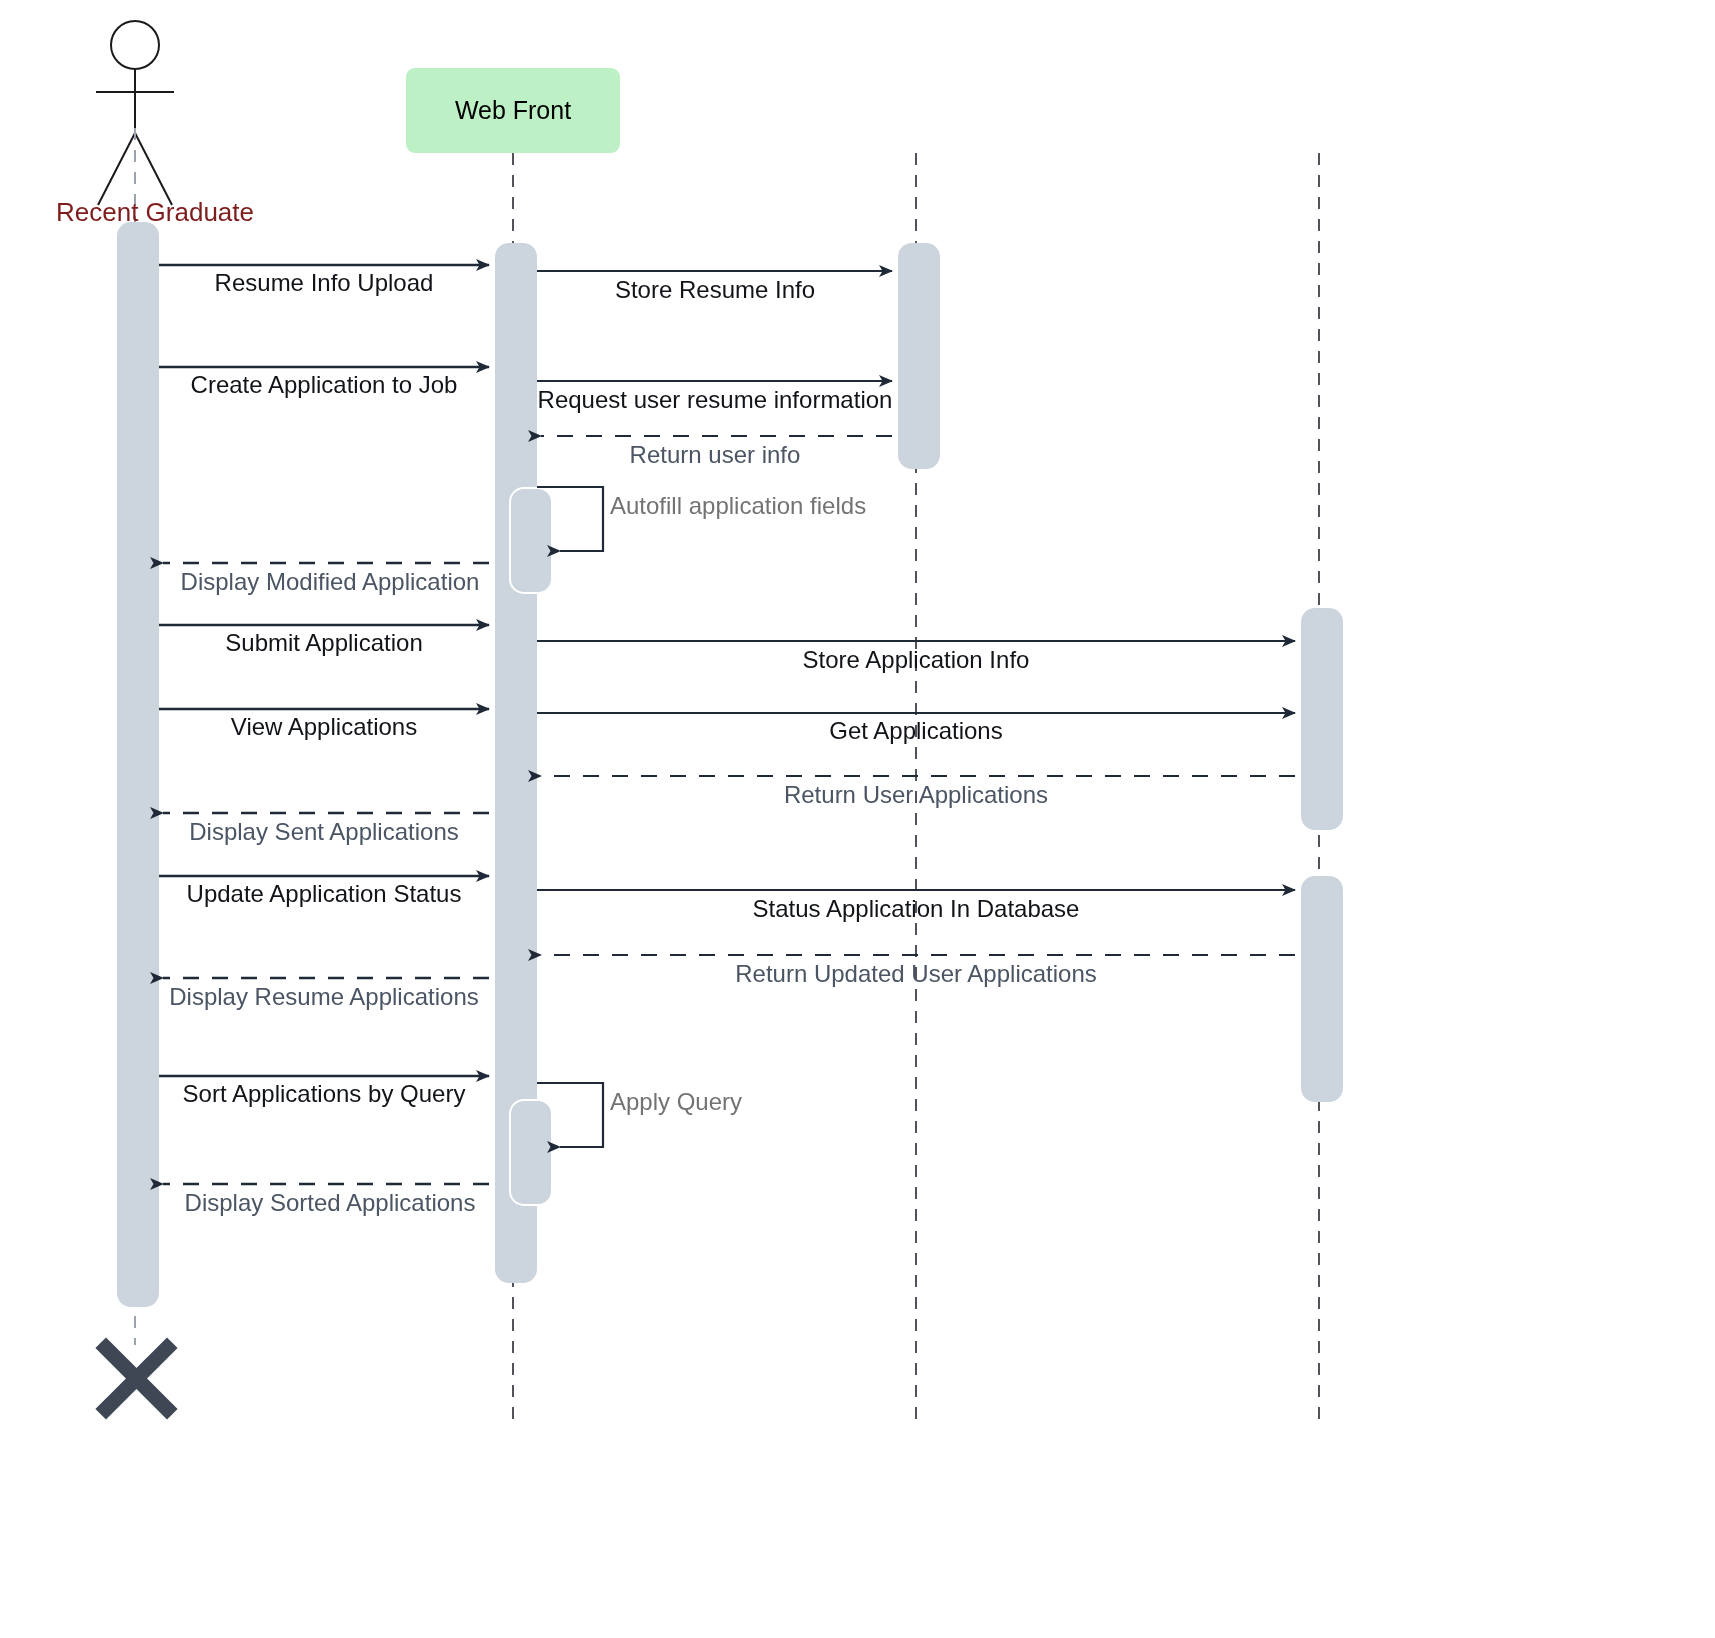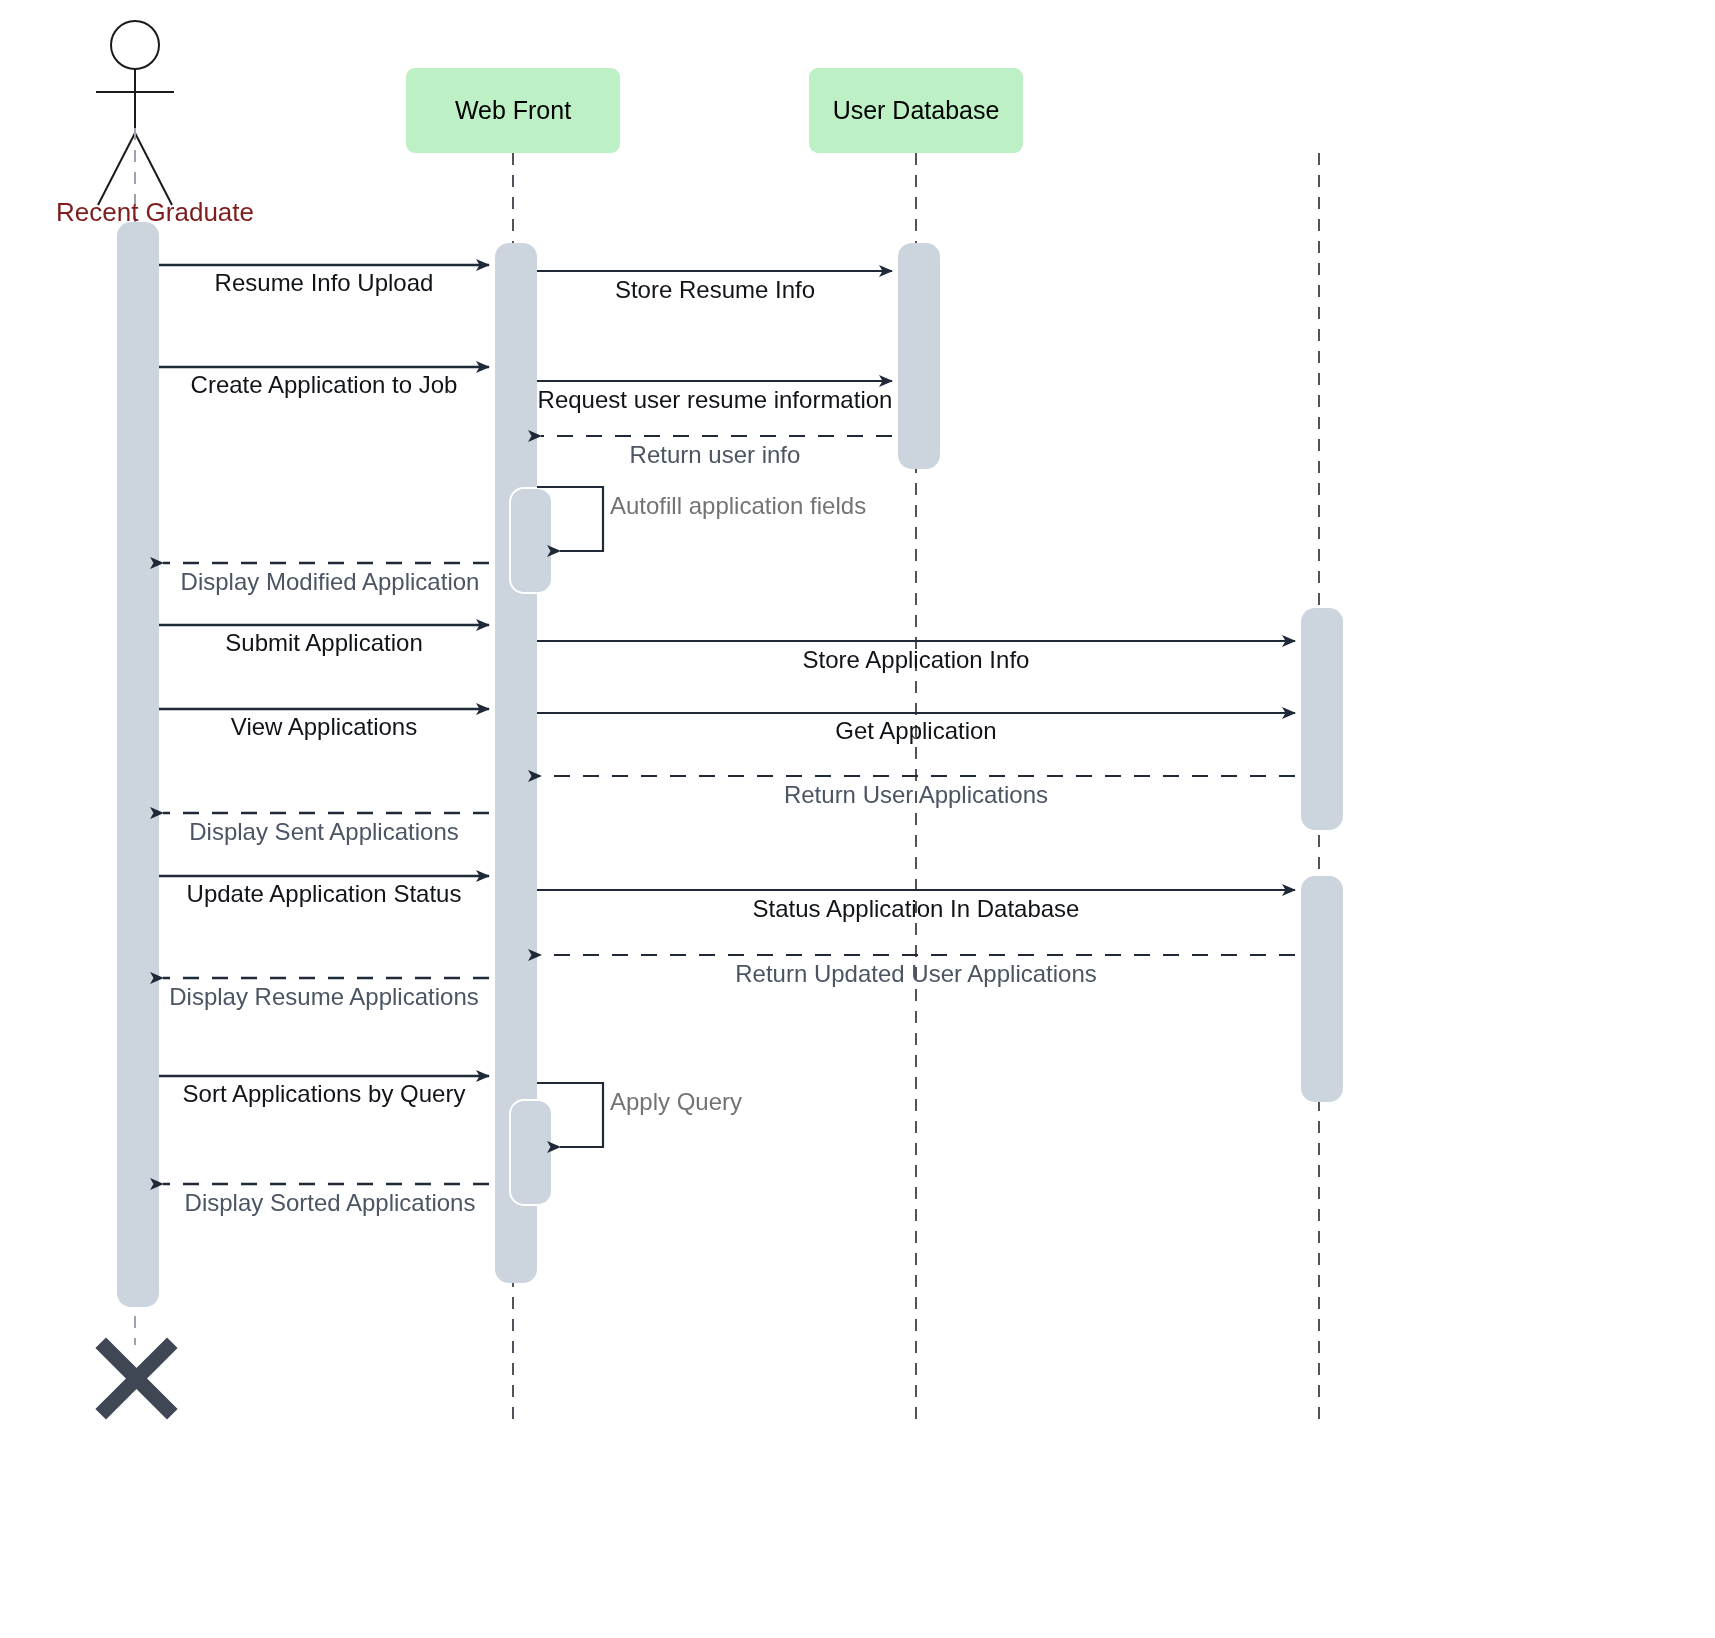--- a/index.html
+++ b/index.html
@@ -127,37 +127,34 @@
 
     <g>
       <line x1="106" y1="1348" x2="167" y2="1409" stroke="#3f4654" stroke-width="15" stroke-linecap="square"></line>
       <line x1="167" y1="1348" x2="106" y2="1409" stroke="#3f4654" stroke-width="15" stroke-linecap="square"></line>
     </g>
   </svg>
 
   <div class="lifeline-header" style="left:406px; top:68px; width:214px; height:85px;">
     <span>Web Front</span>
   </div>
-  <div class="lifeline-header" style="left:809px; top:68px; width:214px; height:85px;">
-    <span>User Database</span>
-  </div>
 
   <div class="actor-label" style="left:56px; top:197px;">Recent Graduate</div>
 
   <div class="msg-label call" style="left:324px;  top:269px;">Resume Info Upload</div>
   <div class="msg-label call" style="left:715px;  top:276px;">Store Resume Info</div>
   <div class="msg-label call" style="left:324px;  top:371px;">Create Application to Job</div>
   <div class="msg-label call" style="left:715px;  top:386px;">Request user resume information</div>
   <div class="msg-label ret" style="left:715px;  top:441px;">Return user info</div>
   <div class="msg-label selfmsg" style="left:610px; top:492px;">Autofill application fields</div>
   <div class="msg-label ret" style="left:330px;  top:568px;">Display Modified Application</div>
   <div class="msg-label call" style="left:324px;  top:629px;">Submit Application</div>
   <div class="msg-label call" style="left:916px;  top:646px;">Store Application Info</div>
   <div class="msg-label call" style="left:324px;  top:713px;">View Applications</div>
-  <div class="msg-label call" style="left:916px;  top:717px;">Get Application</div>
+  <div class="msg-label call" style="left:916px;  top:717px;">Get Applications</div>
   <div class="msg-label ret" style="left:916px;  top:781px;">Return User Applications</div>
   <div class="msg-label ret" style="left:324px;  top:818px;">Display Sent Applications</div>
   <div class="msg-label call" style="left:324px;  top:880px;">Update Application Status</div>
   <div class="msg-label call" style="left:916px;  top:895px;">Status Application In Database</div>
   <div class="msg-label ret" style="left:916px;  top:960px;">Return Updated User Applications</div>
   <div class="msg-label ret" style="left:324px;  top:983px;">Display Resume Applications</div>
   <div class="msg-label call" style="left:324px;  top:1080px;">Sort Applications by Query</div>
   <div class="msg-label selfmsg" style="left:610px; top:1088px;">Apply Query</div>
   <div class="msg-label ret" style="left:330px;  top:1189px;">Display Sorted Applications</div>
 </div>

